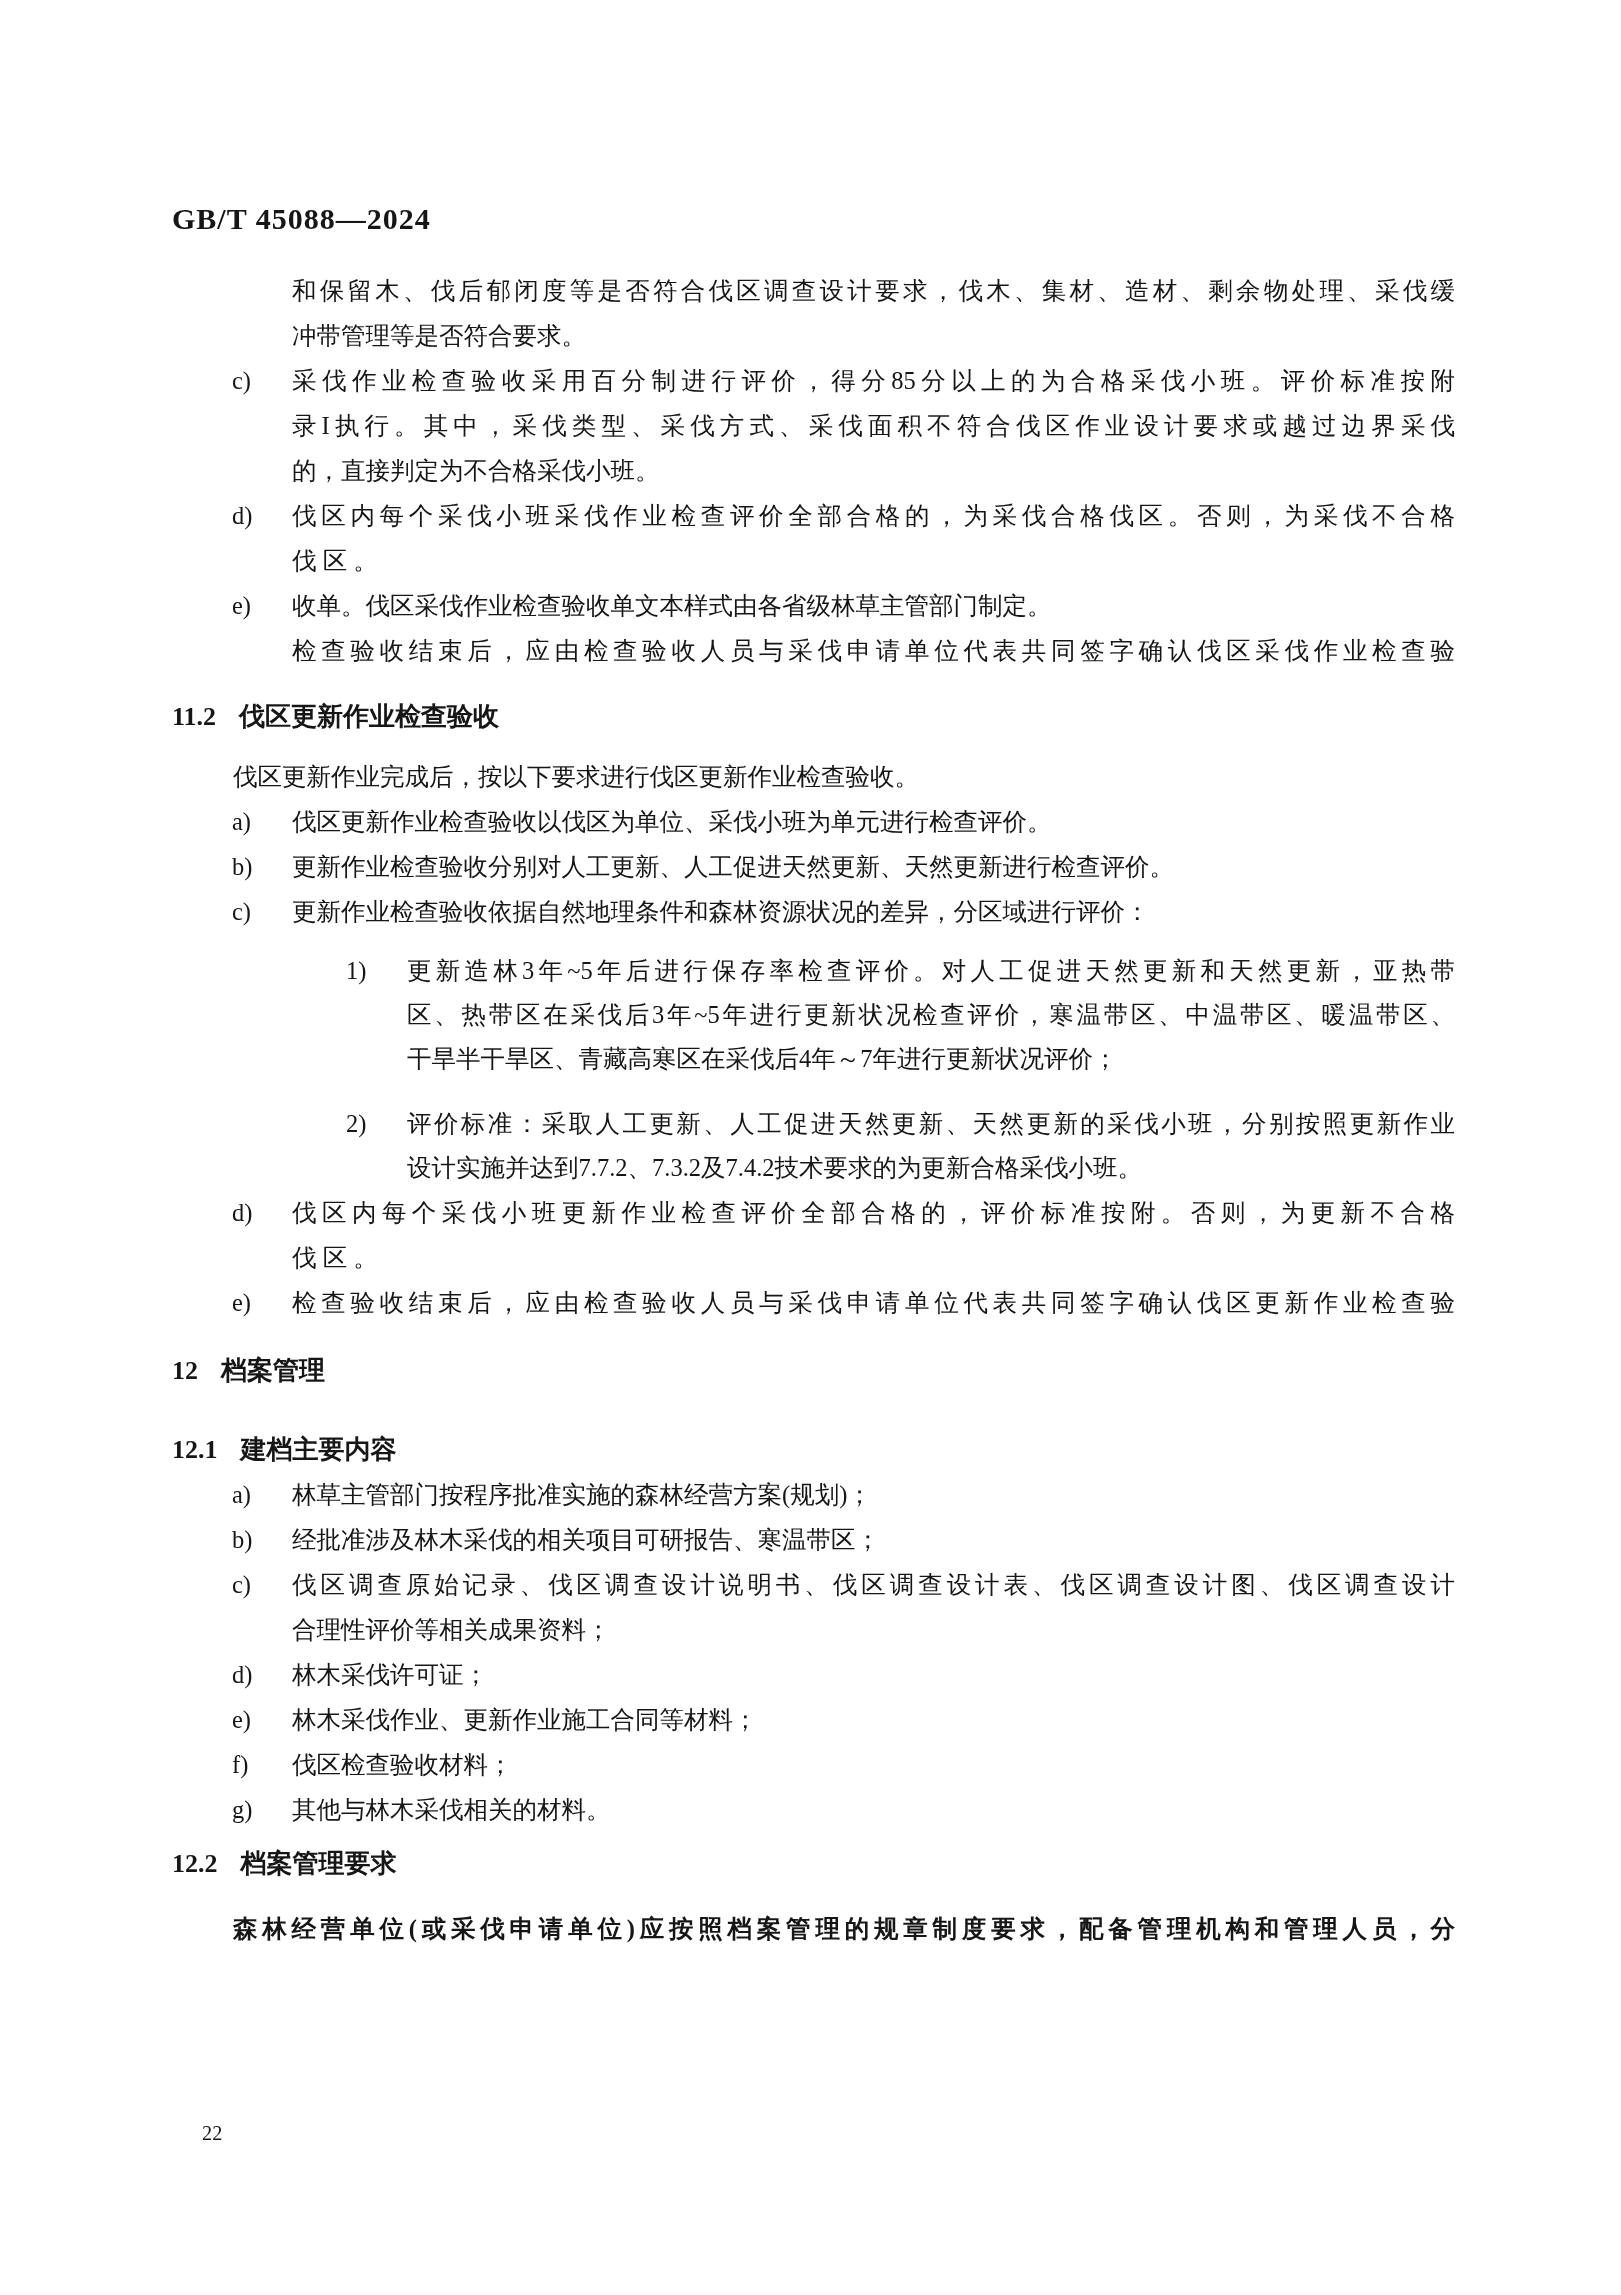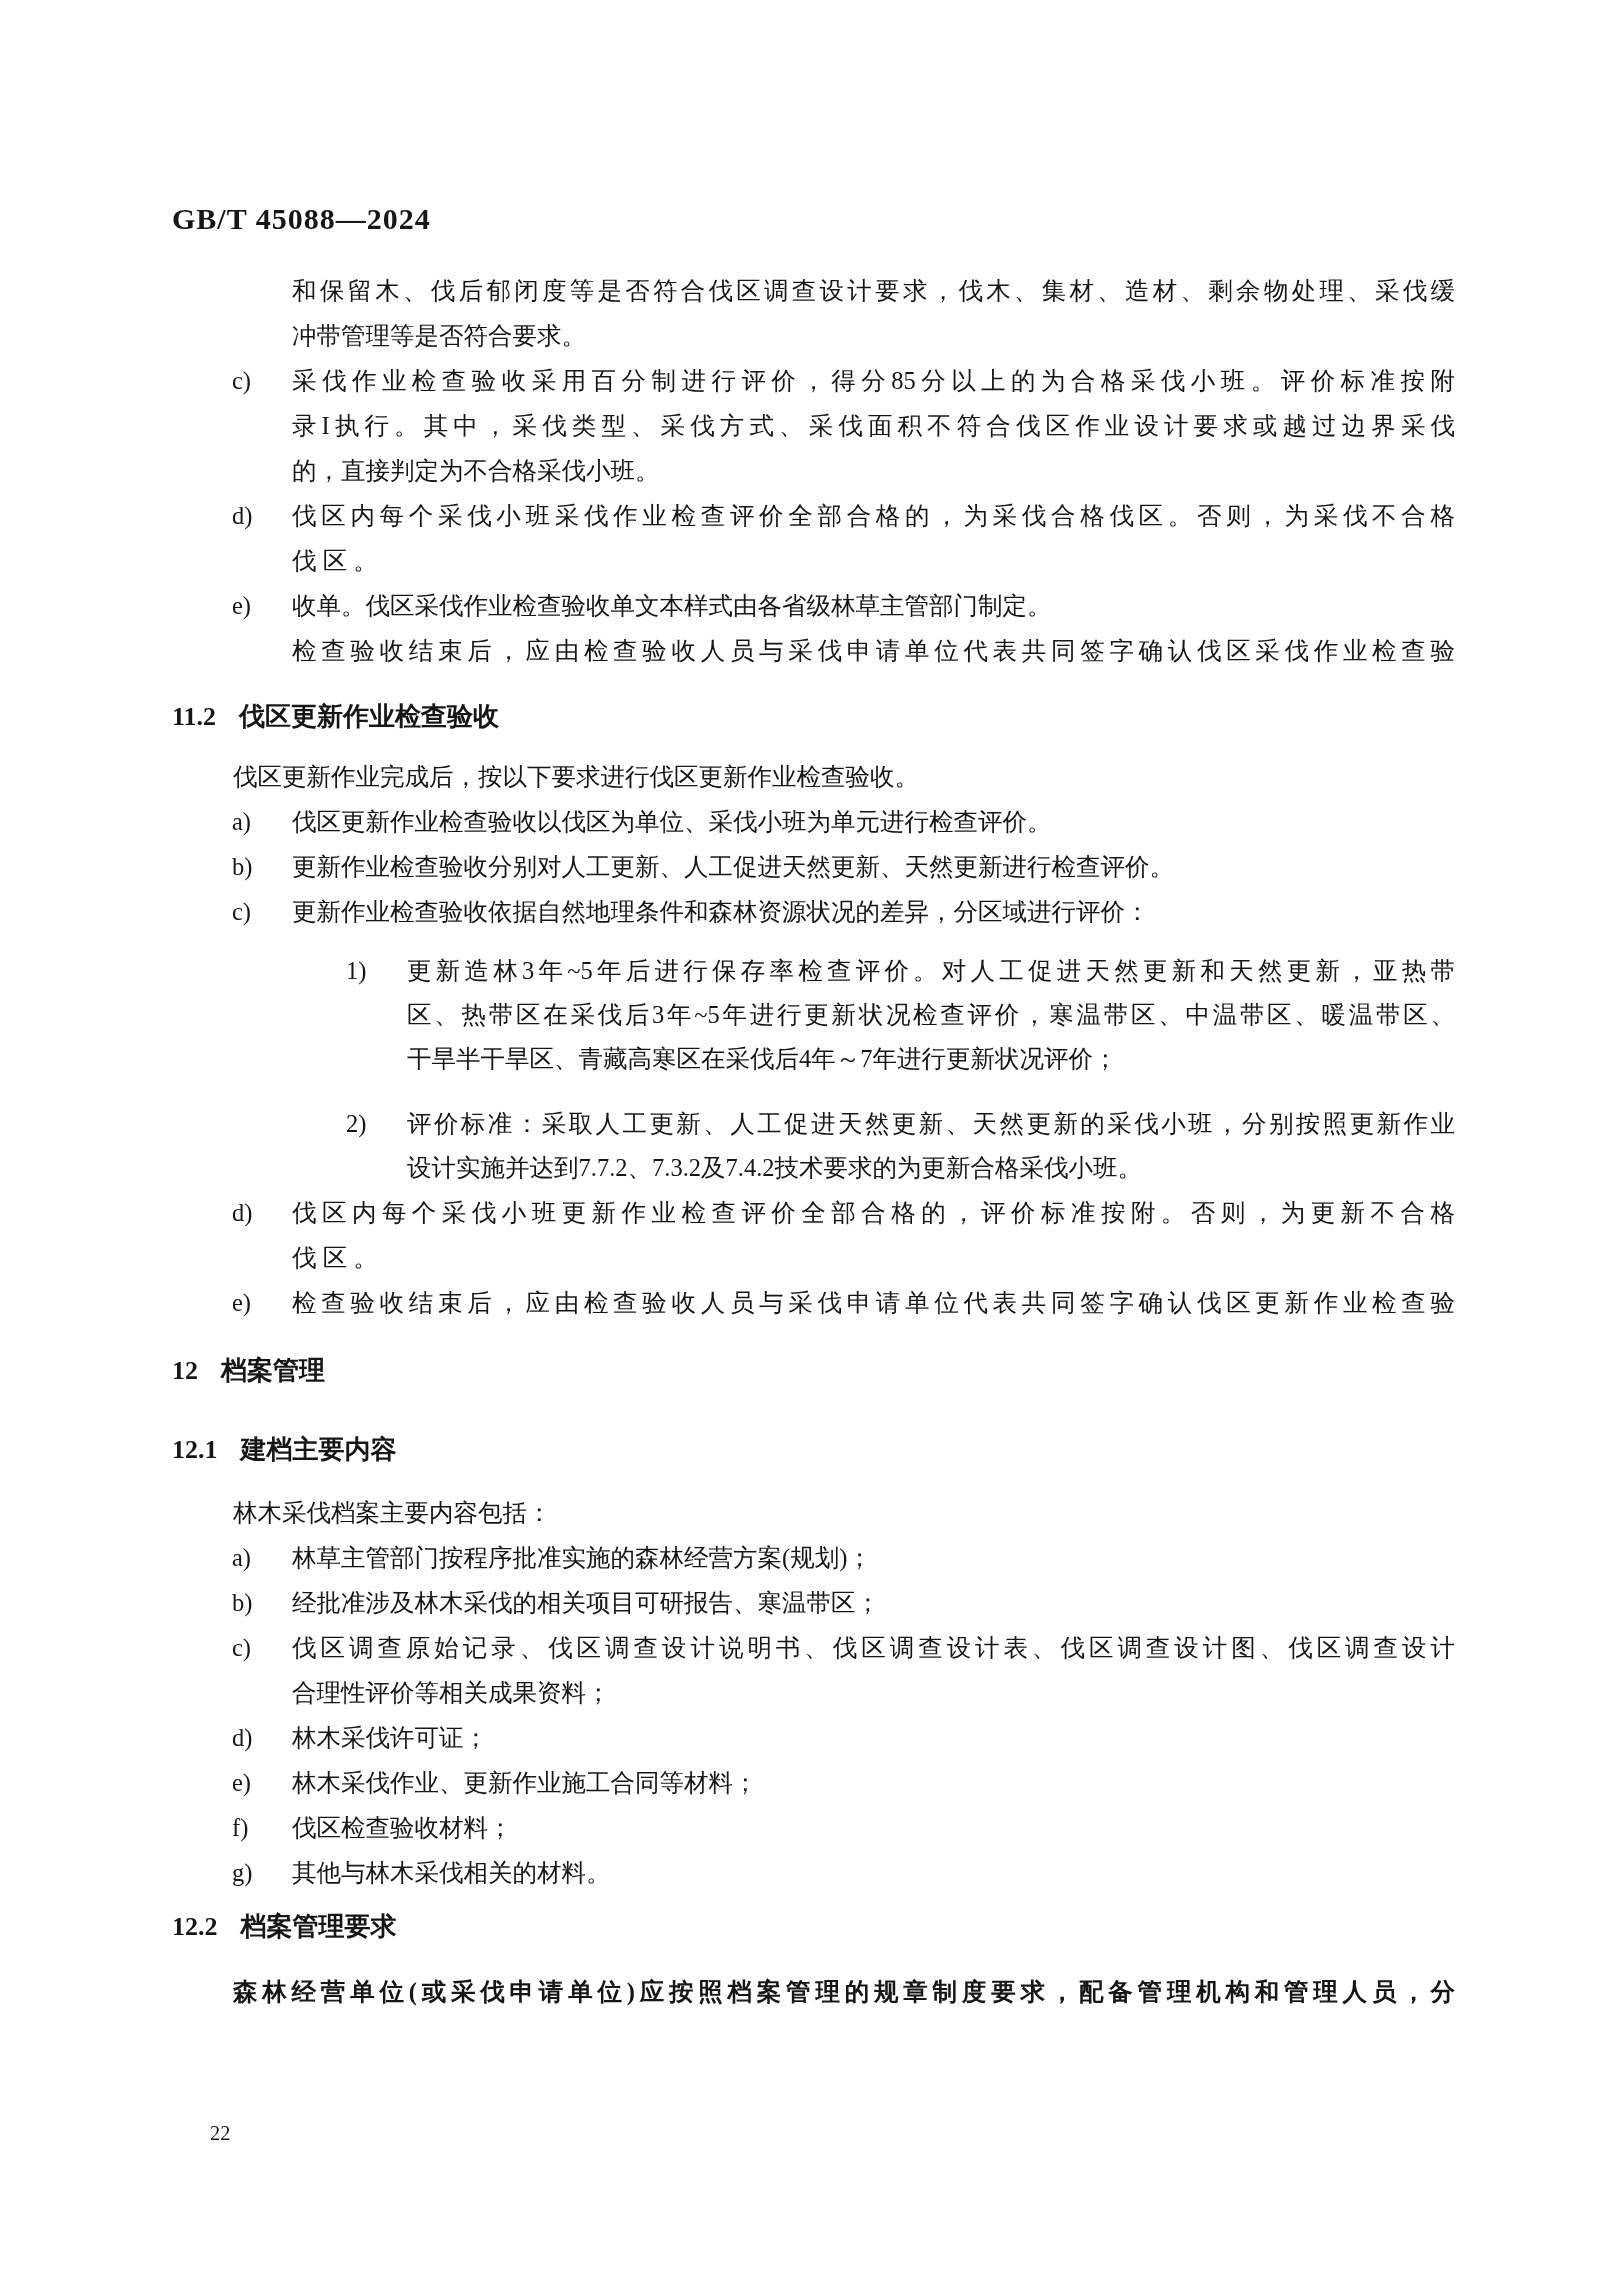--- a/index.html
+++ b/index.html
@@ -61,21 +61,21 @@
   .mt22 { margin-top: 21px; }
   .mt28 { margin-top: 14.6px; }
   .mt30 { margin-top: 15.7px; }
   .mt17 { margin-top: 9px; }
   .mt34 { margin-top: 18px; }
   .mt37 { margin-top: 19.3px; font-weight: bold; }
   .mt44 { margin-top: 23px; }
   .mt66 { margin-top: 34px; }
 
   .page-number {
-    position: absolute; left: 210px; top: 2119px;
+    position: absolute; left: 202px; top: 2119px;
     font-size: 20.3px; line-height: 29px;
   }
 </style>
 </head>
 <body>
 
 <div class="page">
 
   <div class="doc-number">GB/T 45088—2024</div>
 
@@ -173,23 +173,20 @@
     </div>
 
     <h2 class="heading mt44">
       <span class="h-num">12</span><span>档案管理</span>
     </h2>
 
     <h3 class="heading mt66">
       <span class="h-num">12.1</span><span>建档主要内容</span>
     </h3>
 
-    <div class="mt34">
-      <div class="line ind">林木采伐档案主要内容包括：</div>
-    </div>
 
     <div class="li">
       <div class="li-label">a)</div>
       <div class="li-body">
         <div class="line">林草主管部门按程序批准实施的森林经营方案(规划)；</div>
       </div>
     </div>
 
     <div class="li">
       <div class="li-label">b)</div>

